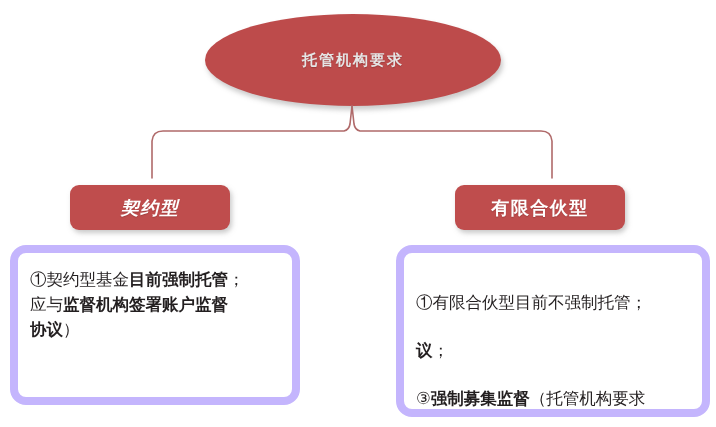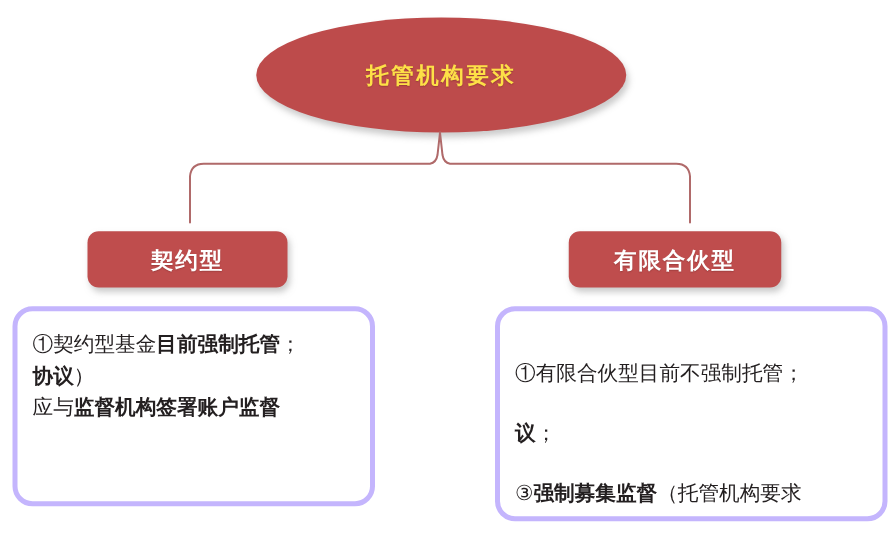--- a/index.html
+++ b/index.html
@@ -12,46 +12,46 @@
 
   
   .ellipse{
     position:absolute;left:205px;top:14px;width:296px;height:92px;
     border-radius:50%;
     background:#bd4b4b;
     box-shadow:2px 4px 5px rgba(140,140,140,.45);
     display:flex;align-items:center;justify-content:center;
   }
   .ellipse .etxt{
-    color:#fde047;font-weight:bold;font-size:18px;letter-spacing:2px;
+    color:#e5e5e5;font-weight:bold;font-size:15px;letter-spacing:2px;
     text-shadow:0 1px 1px rgba(90,30,30,.35);
     font-family:"Liberation Serif","DejaVu Serif",serif;
   }
 
   
   .connector{position:absolute;left:0;top:100px;width:716px;height:90px;}
 
   
   .cat{
     position:absolute;height:45px;border-radius:9px;
     background:#bf4d4d;
     box-shadow:2px 3px 5px rgba(150,150,150,.5);
     display:flex;align-items:center;justify-content:center;
   }
   .cat .ctxt{
     color:#ffffff;font-weight:bold;font-size:18px;letter-spacing:1.5px;
     text-shadow:0 1px 1px rgba(90,30,30,.3);
   }
-  #cat-left{left:70px;top:185px;width:160px;}
+  #cat-left{left:70px;top:185px;width:160px;font-style:italic;}
   #cat-right{left:455px;top:185px;width:170px;font-family:Liberation Serif, serif;}
 
   
   .detail{
     position:absolute;
-    border:4px solid #c4b5fd;border-radius:16px;background:#ffffff;
+    border:8px solid #c4b5fd;border-radius:16px;background:#ffffff;
     box-sizing:border-box;
     padding:14px 12px 10px 12px;
   }
   #detail-left{left:10px;top:245px;width:290px;height:160px;}
   #detail-right{left:396px;top:245px;width:314px;height:172px;}
   .detail .line{
     color:#231f20;font-size:16.5px;line-height:25px;
     white-space:nowrap;letter-spacing:0px;
   }
   #detail-right .line{font-size:16.5px;line-height:25px;margin-top:23px;}
@@ -74,22 +74,22 @@
   <div class="cat" id="cat-left">
     <span class="ctxt">契约型</span>
   </div>
 
   <div class="cat" id="cat-right">
     <span class="ctxt">有限合伙型</span>
   </div>
 
   <div class="detail" id="detail-left">
       <div class="line"><span>①契约型基金</span><span class="b">目前强制托管</span><span>；</span></div>
+      <div class="line"><span>应与</span><span class="b">监督机构签署账户监督</span></div>
       <div class="line"><span class="b">协议</span><span>）</span></div>
-      <div class="line"><span>应与</span><span class="b">监督机构签署账户监督</span></div>
     </div>
 
   <div class="detail" id="detail-right">
       <div class="line"><span>①有限合伙型目前不强制托管；</span></div>
       <div class="line"><span class="b">议</span><span>；</span></div>
       <div class="line"><span>③</span><span class="b">强制募集监督</span><span>（托管机构要求</span></div>
     </div>
 
 </div>
 

